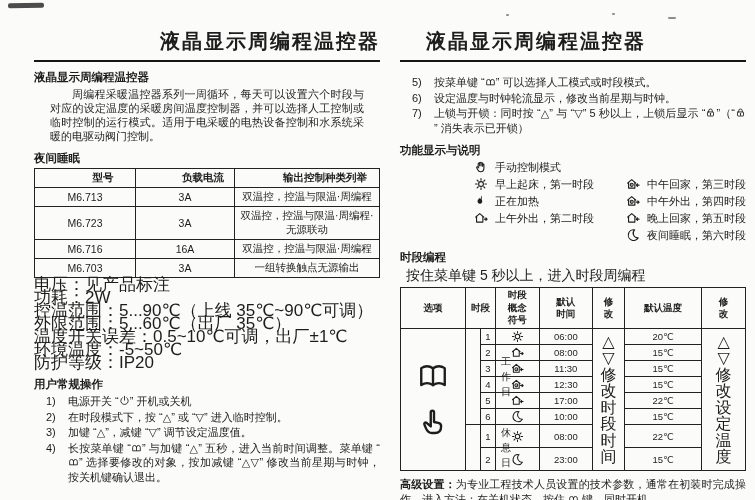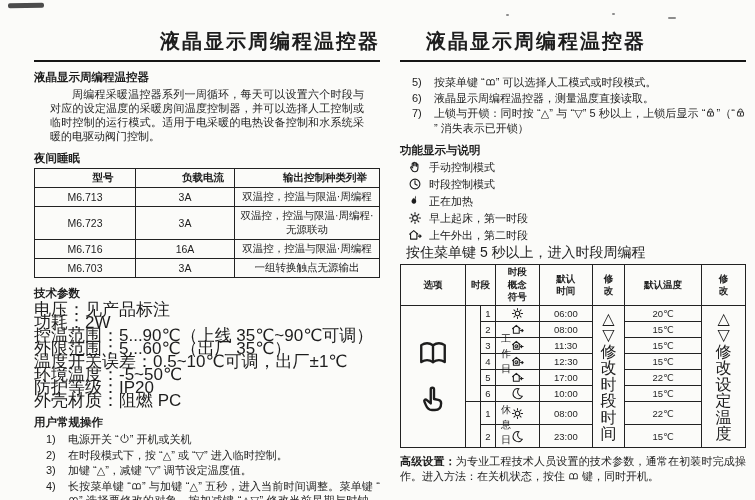--- a/index.html
+++ b/index.html
@@ -29,21 +29,21 @@
 
   .spec{font-size:17px;line-height:13px;}
 
   .ops{margin-top:1px;}
   .op{display:flex;font-size:11px;line-height:14.5px;margin:0 0 1px 12px;}
   .op-n{width:22px;flex:none;}
   .op-t{flex:1;text-align:justify;}
 
   .pr .ops{margin-top:13px;}
 
-  .fn-wrap{display:flex;font-size:11px;margin:2px 0 0 8px;}
+  .fn-wrap{display:flex;font-size:11px;margin:2px 0 0 8px;justify-content:flex-end;}
   .fn-col{display:flex;flex-direction:column;gap:3px;}
   .fn-left{width:152px;}
   .fn-right{margin-top:17px;}
   .fn{display:flex;align-items:center;gap:7px;height:14px;white-space:nowrap;}
 
   .cap{font-weight:normal;font-size:14px;margin:2px 0 2px 6px;}
   .sched{width:100%;font-size:9.5px;table-layout:fixed;}
   .sched th,.sched td{border:1px solid #222;text-align:center;padding:0;vertical-align:middle;}
   .sched th{font-weight:bold;height:40px;}
   .sched td{height:15px;}
@@ -178,29 +178,27 @@
       <td>双温控，控温与限温·周编程</td>
     </tr>
     <tr>
       <td>M6.703</td>
       <td>3A</td>
       <td>一组转换触点无源输出</td>
     </tr>
   </tbody>
     </table>
 
-  <div class="sec">技术参数</div>
   <div class="spec">电压：见产品标注</div>
   <div class="spec">功耗：2W</div>
   <div class="spec">控温范围：5...90℃（上线 35℃~90℃可调）</div>
   <div class="spec">外限范围：5...60℃（出厂 35℃）</div>
   <div class="spec">温度开关误差：0.5~10℃可调，出厂±1℃</div>
   <div class="spec">环境温度：-5~50℃</div>
   <div class="spec">防护等级：IP20</div>
-  <div class="spec">外壳材质：阻燃 PC</div>
 
   <div class="sec">用户常规操作</div>
   <div class="ops">
     <div class="op">
       <span class="op-n">1)</span>
       <span class="op-t">电源开关 “<svg class="ic">
             <use href="#i-power"></use>
           </svg>” 开机或关机</span>
     </div>
     <div class="op">
@@ -228,21 +226,21 @@
 
   <div class="ops">
     <div class="op">
       <span class="op-n">5)</span>
       <span class="op-t">按菜单键 “<svg class="ic">
             <use href="#i-menu"></use>
           </svg>” 可以选择人工模式或时段模式。</span>
     </div>
     <div class="op">
       <span class="op-n">6)</span>
-      <span class="op-t">液晶显示周编程温控器，测量温度直接读取。</span>
+      <span class="op-t">设定温度与时钟轮流显示，修改当前星期与时钟。</span>
     </div>
     <div class="op">
       <span class="op-n">7)</span>
       <span class="op-t">上锁与开锁：同时按 “△” 与 “▽” 5 秒以上，上锁后显示 “<svg class="ic">
             <use href="#i-lock"></use>
           </svg>”（“<svg class="ic">
             <use href="#i-lock"></use>
           </svg>” 消失表示已开锁）</span>
     </div>
   </div>
@@ -251,45 +249,66 @@
   <div class="fn-wrap">
     <div class="fn-col fn-left">
       <div class="fn">
         <svg class="fic">
             <use href="#i-hand"></use>
           </svg>
         <span>手动控制模式</span>
       </div>
       <div class="fn">
         <svg class="fic">
-            <use href="#i-clock"></use>
-          </svg>
-        <span>时段控制模式</span>
+            <use href="#i-sun"></use>
+          </svg>
+        <span>早上起床，第一时段</span>
       </div>
       <div class="fn">
         <svg class="fic">
             <use href="#i-flame"></use>
           </svg>
         <span>正在加热</span>
       </div>
       <div class="fn">
         <svg class="fic">
-            <use href="#i-sun"></use>
-          </svg>
-        <span>早上起床，第一时段</span>
-      </div>
-      <div class="fn">
-        <svg class="fic">
             <use href="#i-house-out"></use>
           </svg>
         <span>上午外出，第二时段</span>
       </div>
     </div>
+    <div class="fn-col fn-right">
+      <div class="fn">
+        <svg class="fic">
+            <use href="#i-house-sun-in"></use>
+          </svg>
+        <span>中午回家，第三时段</span>
+      </div>
+      <div class="fn">
+        <svg class="fic">
+            <use href="#i-house-sun-out"></use>
+          </svg>
+        <span>中午外出，第四时段</span>
+      </div>
+      <div class="fn">
+        <svg class="fic">
+            <use href="#i-house-in"></use>
+          </svg>
+        <span>晚上回家，第五时段</span>
+      </div>
+      <div class="fn">
+        <svg class="fic">
+            <use href="#i-moon"></use>
+          </svg>
+        <span>夜间睡眠，第六时段</span>
+      </div>
+    </div>
   </div>
 
+  <div class="sec">时段编程</div>
   <div class="cap">按住菜单键 5 秒以上，进入时段周编程</div>
 
   <table class="sched">
     <tbody>
         <tr>
       <th class="co">选项</th>
       <th class="cd" colspan="2">时段</th>
       <th class="cs">
             <div class="w1" style="width:2.2em">时段概念符号</div>
           </th>

